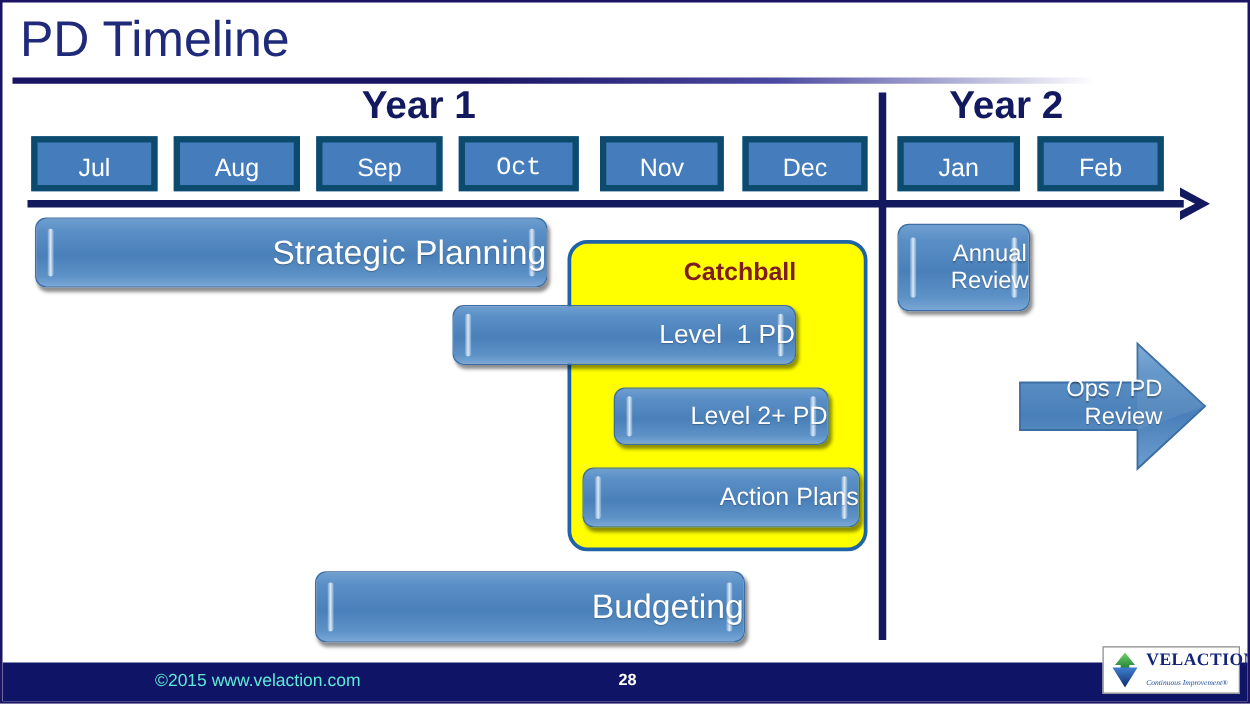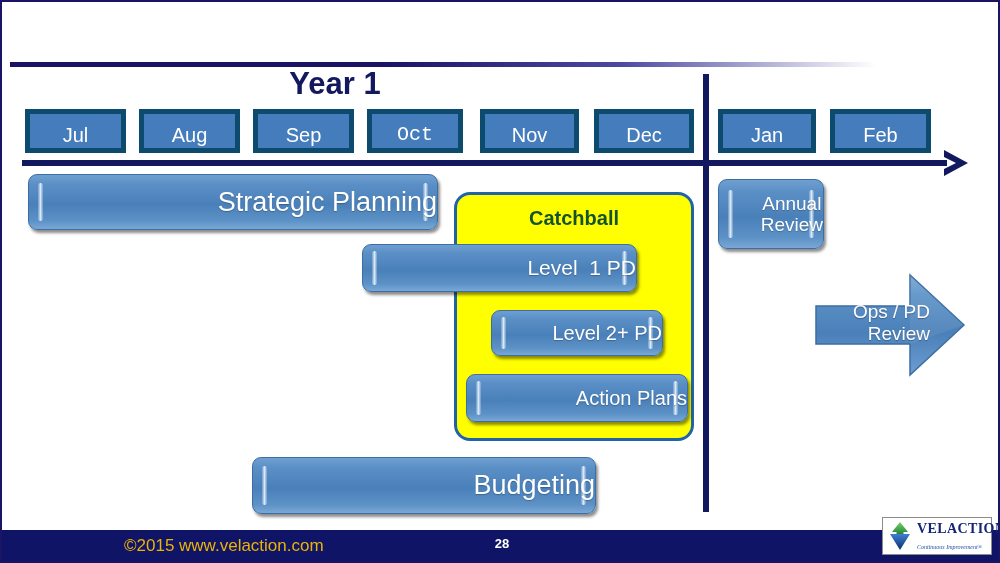--- a/index.html
+++ b/index.html
@@ -145,22 +145,23 @@
     box-sizing: border-box;
   }
   #catchball-title {
     position: absolute;
     left: 0;
     top: 12px;
     width: 100%;
     text-align: center;
     font-size: 20px;
     font-weight: bold;
-    color: #14532d;
-    white-space: nowrap;
+    color: #7f1d1d;
+    white-space: nowrap;
+    padding-left: 18px;
   }
 
   
   #ops-arrow {
     position: absolute;
     left: 812px;
     top: 271px;
     width: 152px;
     height: 104px;
   }
@@ -185,22 +186,22 @@
     left: 0;
     bottom: 0;
     width: 1000px;
     height: 31px;
     background: #0f1466;
   }
   #footer-copyright {
     position: absolute;
     left: 122px;
     top: 6px;
-    color: #eab308;
-    font-size: 17px;
+    color: #5eead4;
+    font-size: 14px;
     white-space: nowrap;
   }
   #footer-pagenum {
     position: absolute;
     left: 0;
     top: 6px;
     width: 1000px;
     text-align: center;
     color: #ffffff;
     font-size: 13px;
@@ -235,23 +236,25 @@
     font-style: italic;
     color: #1c4e9c;
     white-space: nowrap;
   }
 </style>
 </head>
 <body>
 
 <div id="slide">
 
+  <div class="title">PD Timeline</div>
   <div class="title-rule"></div>
 
   <div class="year-label" id="year1-label">Year 1</div>
+  <div class="year-label" id="year2-label">Year 2</div>
 
   <div id="months-layer">
       <div class="month" style="left: 23px; width: 101px;">Jul</div>
       <div class="month" style="left: 137px; width: 101px;">Aug</div>
       <div class="month" style="left: 251px; width: 101px;">Sep</div>
       <div class="month" style="left: 365px; width: 96px; font-family: Liberation Mono, monospace;">Oct</div>
       <div class="month" style="left: 478px; width: 99px;">Nov</div>
       <div class="month" style="left: 592px; width: 100px;">Dec</div>
       <div class="month" style="left: 716px; width: 98px;">Jan</div>
       <div class="month" style="left: 828px; width: 101px;">Feb</div>

